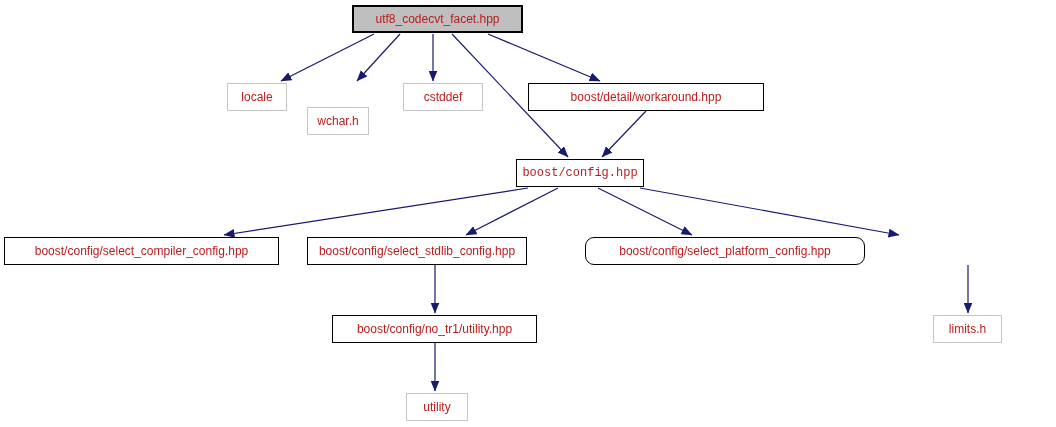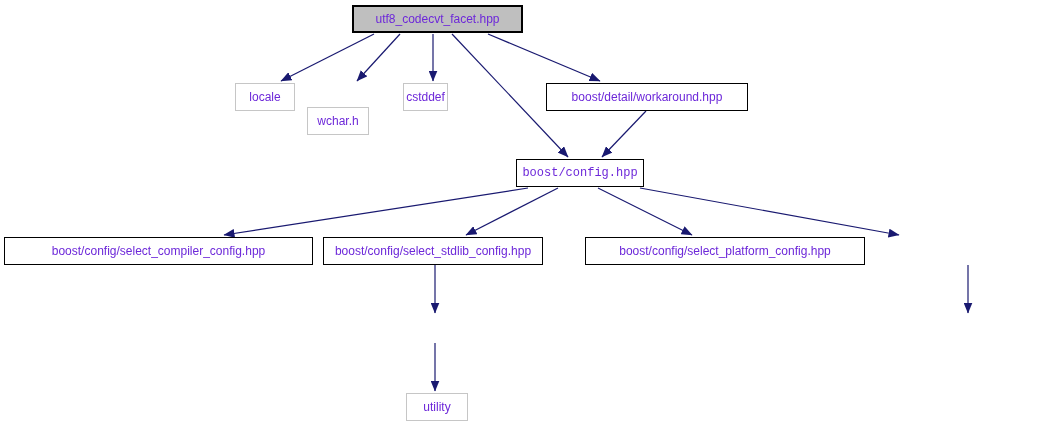--- a/index.html
+++ b/index.html
@@ -22,21 +22,21 @@
     width: 1056px;
     height: 427px;
     pointer-events: none;
   }
   .node {
     position: absolute;
     box-sizing: border-box;
     height: 28px;
     background: #ffffff;
     border: 1px solid #000000;
-    color: #6d28d9;
+    color: #b91c1c;
     font-size: 12px;
     line-height: 26px;
     text-align: center;
     white-space: nowrap;
     overflow: hidden;
   }
   .node.current {
     background: #bfbfbf;
     border: 2px solid #000000;
     line-height: 24px;
@@ -71,27 +71,29 @@
       <line x1="598" y1="188" x2="692" y2="235" marker-end="url(#arrow)"></line>
       <line x1="640" y1="188" x2="899" y2="235" marker-end="url(#arrow)"></line>
       <line x1="435" y1="265" x2="435" y2="313" marker-end="url(#arrow)"></line>
       <line x1="435" y1="343" x2="435" y2="391" marker-end="url(#arrow)"></line>
       <line x1="968" y1="265" x2="968" y2="313" marker-end="url(#arrow)"></line>
     </g>
   </svg>
 
   <div class="node current" style="left:352px; top:5px;   width:171px;">utf8_codecvt_facet.hpp</div>
 
-  <div class="node external" style="left:227px; top:83px;  width:60px;margin-left:8px;">locale</div>
+  <div class="node external" style="left:227px; top:83px;  width:60px;">locale</div>
   <div class="node external" style="left:307px; top:83px;  width:62px;margin-top:24px;">wchar.h</div>
-  <div class="node external" style="left:403px; top:83px;  width:45px;">cstddef</div>
-  <div class="node internal" style="left:546px; top:83px;  width:202px;">boost/detail/workaround.hpp</div>
+  <div class="node external" style="left:403px; top:83px;  width:80px;">cstddef</div>
+  <div class="node internal" style="left:528px; top:83px;  width:236px;">boost/detail/workaround.hpp</div>
 
   <div class="node internal" style="left:516px; top:159px; width:128px;font-family:Liberation Mono, monospace;">boost/config.hpp</div>
 
-  <div class="node internal" style="left:4px;   top:237px; width:309px;">boost/config/select_compiler_config.hpp</div>
-  <div class="node internal" style="left:307px; top:237px; width:220px;margin-left:16px;">boost/config/select_stdlib_config.hpp</div>
-  <div class="node internal" style="left:585px; top:237px; width:280px;">boost/config/select_platform_config.hpp</div>
+  <div class="node internal" style="left:4px;   top:237px; width:275px;">boost/config/select_compiler_config.hpp</div>
+  <div class="node internal" style="left:307px; top:237px; width:220px;">boost/config/select_stdlib_config.hpp</div>
+  <div class="node internal" style="left:585px; top:237px; width:280px;border-radius:9px;">boost/config/select_platform_config.hpp</div>
 
+  <div class="node internal" style="left:332px; top:315px; width:205px;">boost/config/no_tr1/utility.hpp</div>
+  <div class="node external" style="left:933px; top:315px; width:69px;">limits.h</div>
 
   <div class="node external" style="left:406px; top:393px; width:62px;">utility</div>
 
 </div>
 
 </body></html>

